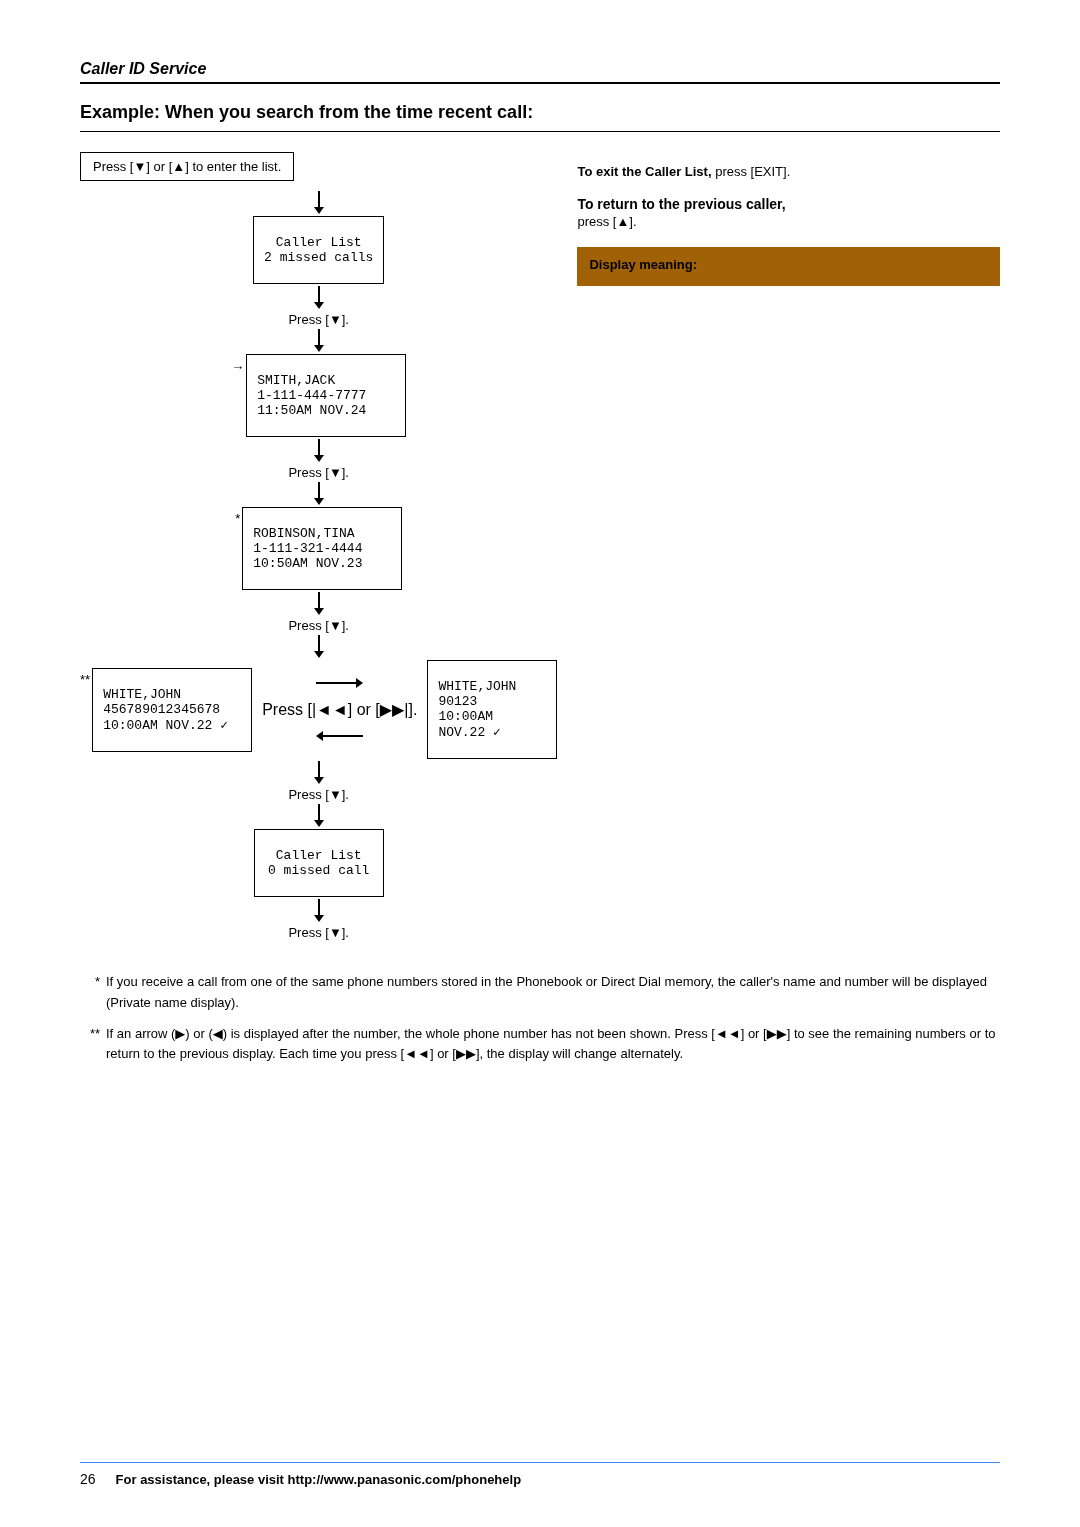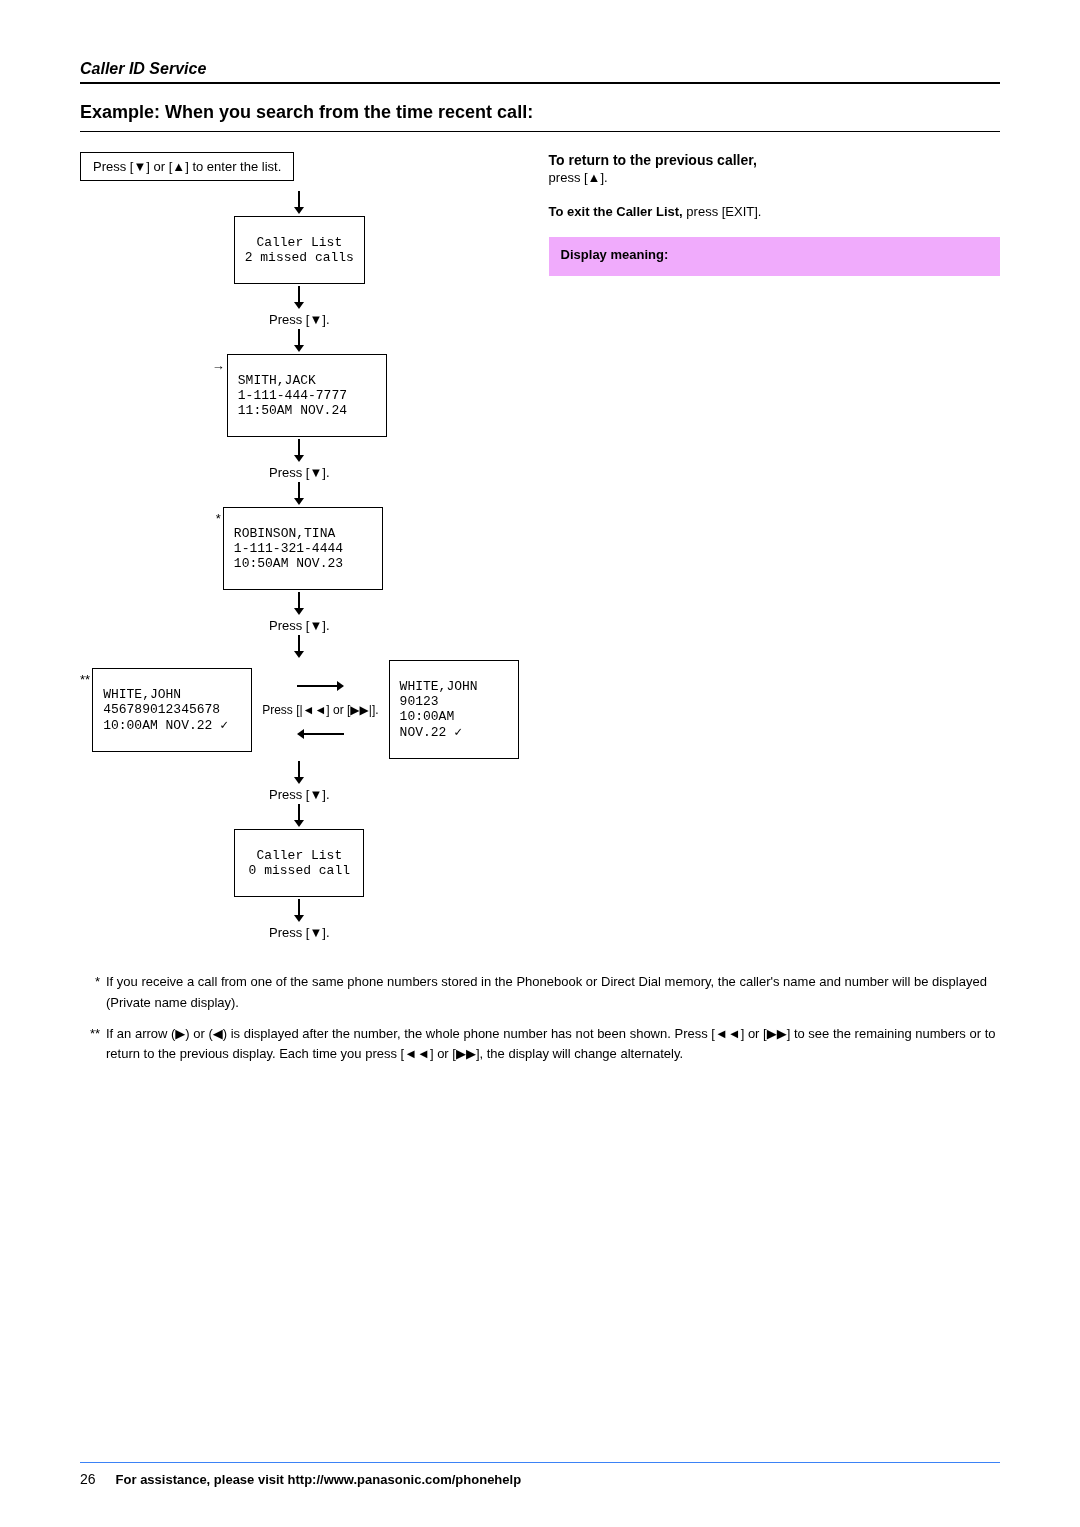--- a/index.html
+++ b/index.html
@@ -23,21 +23,21 @@
     .example-heading {
       font-size: 18px;
       font-weight: bold;
       margin-bottom: 20px;
       border-bottom: 1px solid #000;
       padding-bottom: 8px;
     }
     .diagram-area {
       display: flex;
       flex-direction: row;
-      gap: 30px;
+      gap: 20px;
       margin-bottom: 30px;
     }
     .diagram-left {
       flex: 0 0 420px;
     }
     .diagram-right {
       flex: 1;
       padding-top: 0px;
     }
     
@@ -101,40 +101,40 @@
       border-left: 7px solid #000;
     }
     .h-arrow-head-left {
       width: 0;
       height: 0;
       border-top: 5px solid transparent;
       border-bottom: 5px solid transparent;
       border-right: 7px solid #000;
     }
     .press-mid-label {
-      font-size: 12px;
+      font-size: 16px;
       text-align: center;
       margin: 8px 4px;
       white-space: nowrap;
     }
     
     .info-box {
       margin-bottom: 14px;
     }
     .info-title {
       font-size: 14px;
       font-weight: bold;
       margin-bottom: 4px;
     }
     .info-text {
       font-size: 13px;
       line-height: 1.5;
     }
     .display-meaning-box {
-      background: #f0abfc;
+      background: #a16207;
       border: none;
       padding: 10px 12px;
       font-size: 13px;
       margin-top: 10px;
     }
     .display-meaning-box .dm-title {
       font-weight: bold;
       margin-bottom: 4px;
     }
     
@@ -305,30 +305,30 @@
       <div class="arrow-down-line"></div>
       <div class="arrow-down-head"></div>
     </div>
     <div style="text-align:center; margin-bottom:2px;">
       <span class="press-label">Press [▼].</span>
     </div>
 
   </div>
 
   <div class="diagram-right">
-    <div class="info-box">
-      <span class="info-title">To return to the previous caller,</span>
-      <br>
-      <span class="info-text">press [▲].</span>
-    </div>
     <div class="info-box" style="margin-top:10px;">
       <span class="info-text">
         <strong>To exit the Caller List,</strong>
         <span>press [EXIT].</span>
       </span>
+    </div>
+    <div class="info-box">
+      <span class="info-title">To return to the previous caller,</span>
+      <br>
+      <span class="info-text">press [▲].</span>
     </div>
     <div class="display-meaning-box" style="margin-top:16px;">
       <div class="dm-title">Display meaning:</div>
     </div>
   </div>
 
 </div>
 
 <div class="footnotes">
   <div class="footnote-item">

